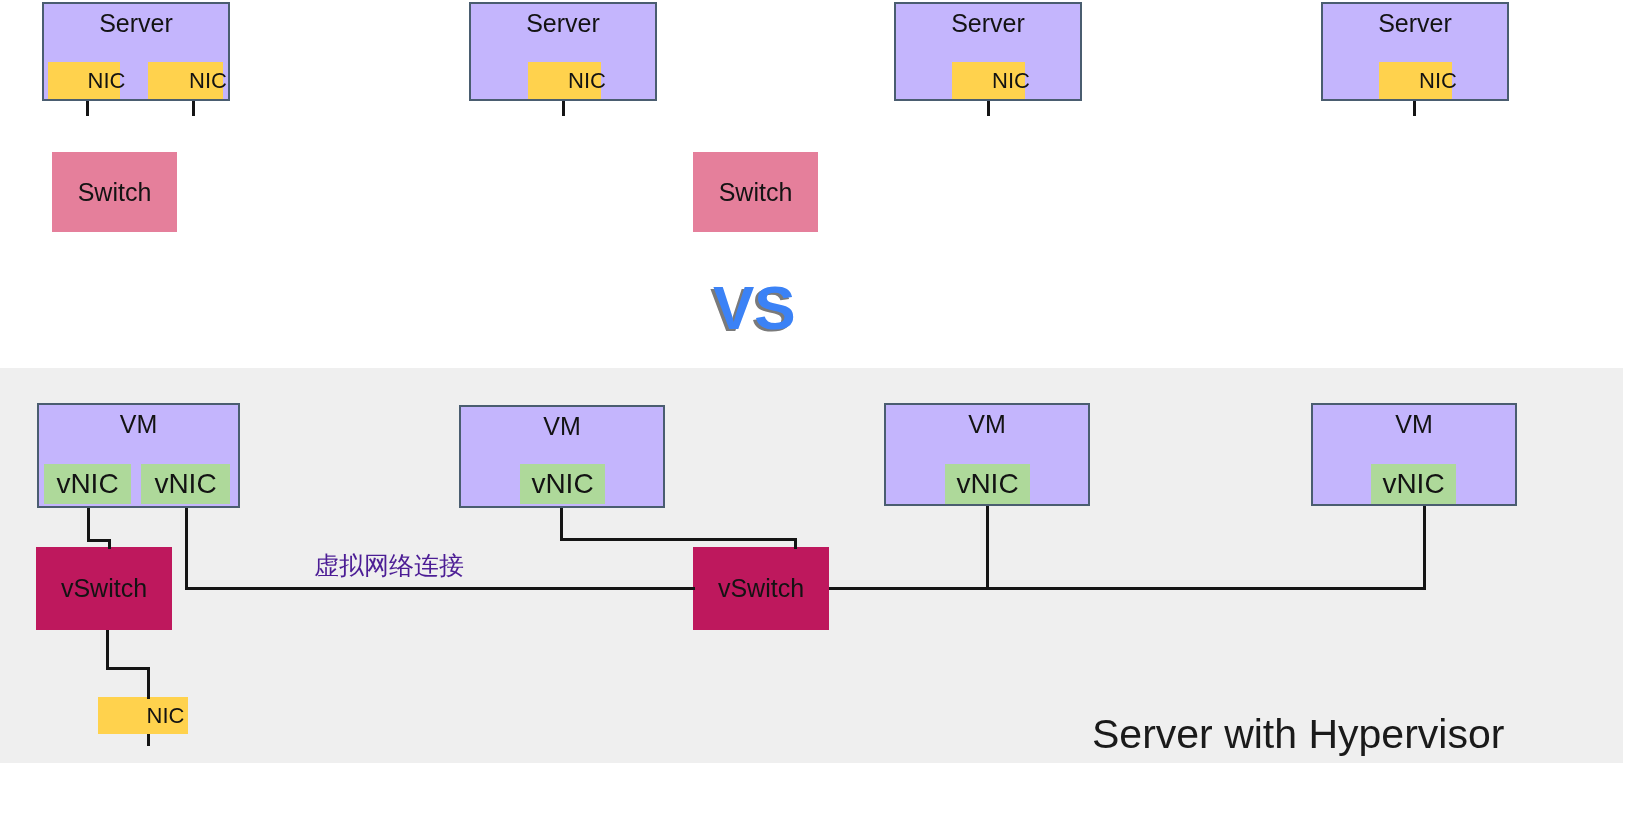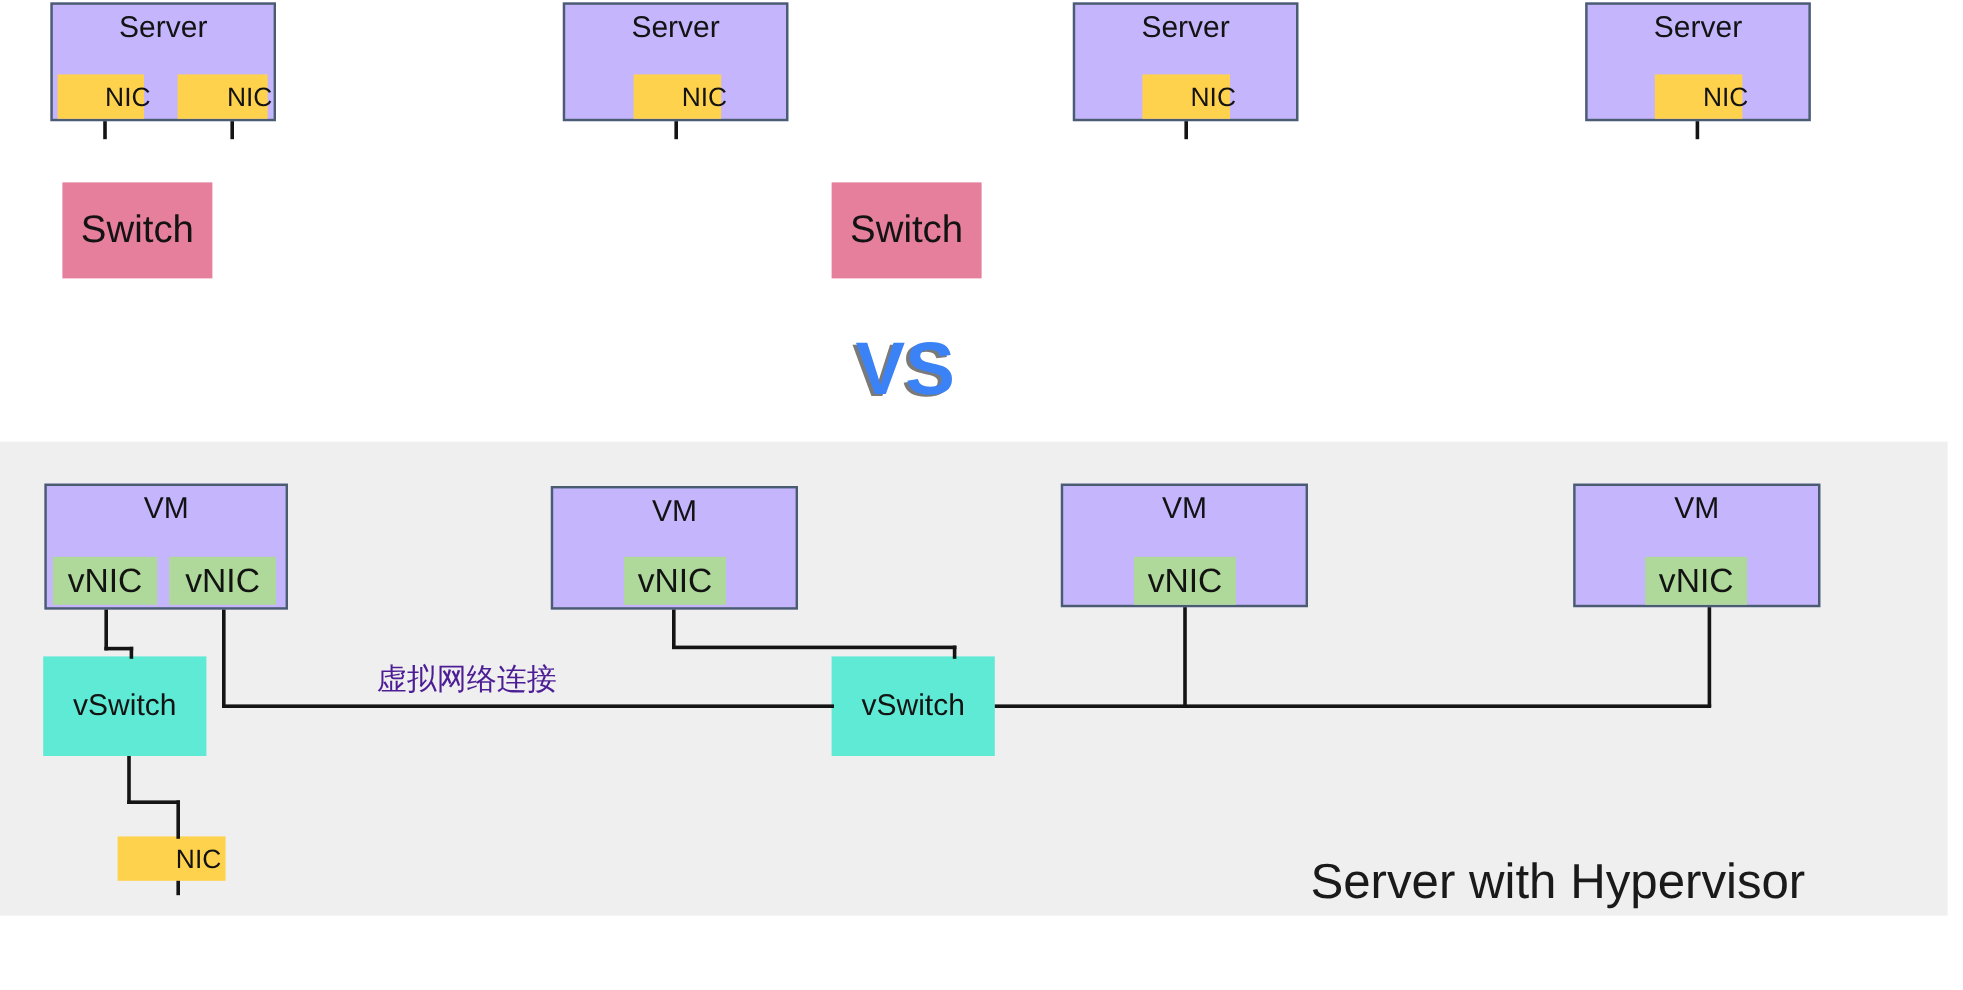--- a/index.html
+++ b/index.html
@@ -53,35 +53,35 @@
     background: #aed99a;
     align-items: center;
   }
 
   .box-switch {
     background: #e57f9b;
     align-items: center;
   }
 
   .box-vswitch {
-    background: #5eead4;
+    background: #be185d;
     align-items: center;
   }
 
   .node-label {
     color: #131313;
     line-height: 1.05;
     white-space: nowrap;
     pointer-events: none;
   }
 
   .lbl-server   { font-size: 25px; }
   .lbl-nic      { font-size: 22px; }
   .lbl-vnic     { font-size: 28px; }
-  .lbl-switch   { font-size: 32px; }
+  .lbl-switch   { font-size: 25px; }
   .lbl-vswitch  { font-size: 25px; }
 
   
   .wire {
     position: absolute;
     background: #141414;
   }
   .wire-v { width: 3px; }
   .wire-h { height: 3px; }
 

